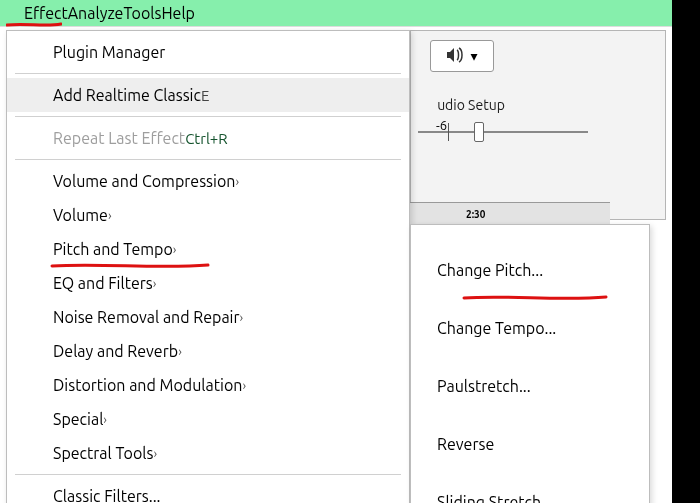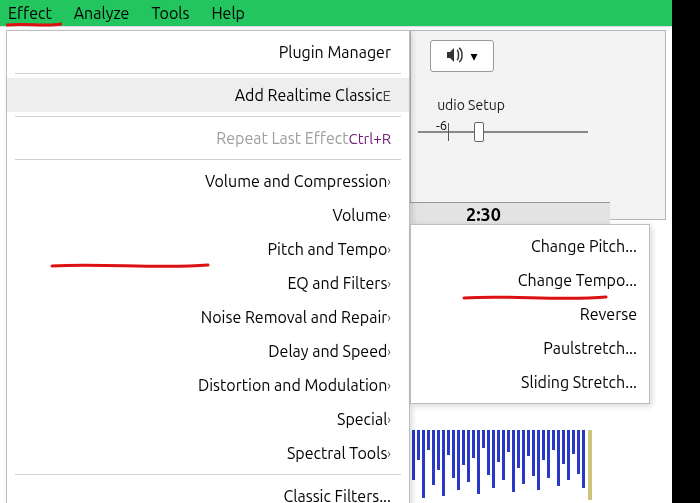--- a/index.html
+++ b/index.html
@@ -1,39 +1,39 @@
 <!DOCTYPE html>
 <html><head>
 <meta charset="utf-8">
 <style>
   * { box-sizing: border-box; margin: 0; padding: 0; font-family: "Segoe UI", "Ubuntu", sans-serif; }
   body { width: 700px; height: 503px; background: #ffffff; position: relative; overflow: hidden; }
   .right-strip { position: absolute; right: 0; top: 0; width: 28px; height: 100%; background: #000; }
-  .menubar { display: flex; gap: 22px; padding: 4px 8px; font-size: 16px; background: #22c55e; border-bottom: 1px solid #ddd; }
+  .menubar { display: flex; padding: 4px 24px; font-size: 16px; background: #86efac; border-bottom: 1px solid #ddd; }
   .menubar-item { cursor: default; }
   .dropdown { position: absolute; left: 6px; top: 30px; width: 404px; background: #fff; border: 1px solid #bdbdbd; box-shadow: 2px 2px 6px rgba(0,0,0,.15); font-size: 16px; padding: 4px 0; }
-  .menu-item { display: flex; align-items: center; justify-content: flex-end; padding: 8px 18px 8px 46px; cursor: default; }
+  .menu-item { display: flex; align-items: center; justify-content: flex-start; padding: 8px 18px 8px 46px; cursor: default; }
   .menu-item.disabled { color: #9e9e9e; }
   .menu-item.highlight { background: #eeeeee; }
   .menu-shortcut { color: #444; font-size: 15px; }
-  .menu-item.disabled .menu-shortcut { color: #701a75; }
+  .menu-item.disabled .menu-shortcut { color: #14532d; }
   .menu-sep { height: 1px; background: #d0d0d0; margin: 4px 8px; }
   .chevron { font-size: 13px; color: #555; }
   .submenu { position: absolute; left: 410px; top: 224px; width: 240px; background: #fff; border: 1px solid #bdbdbd; box-shadow: 2px 2px 6px rgba(0,0,0,.15); font-size: 16px; padding: 4px 0; }
-  .submenu .menu-item { padding: 8px 12px 8px 26px; }
+  .submenu .menu-item { padding: 8px 12px 8px 26px; margin-top: 24px; }
   
   .bg-panel { position: absolute; left: 410px; top: 30px; width: 256px; height: 190px; background: #f3f3f3; border: 1px solid #b5b5b5; }
   .bg-btn { position: absolute; background: #fff; border: 1px solid #999; border-radius: 3px; font-size: 14px; display:flex; align-items:center; justify-content:center; gap:4px; padding:4px 8px; }
   .speaker-btn { left: 430px; top: 40px; width: 64px; height: 32px; }
   .audio-setup-btn { left: 418px; top: 92px; width: 106px; height: 26px; border:none; background:transparent; color:#1a1a1a; }
   .slider-area { position: absolute; left: 418px; top: 120px; width: 170px; height: 24px; }
   .slider-track { position: absolute; top: 11px; left: 0; right: 0; height: 2px; background: #888; }
   .slider-tick { position: absolute; top: 3px; width: 1px; height: 18px; background: #555; }
   .slider-thumb { position: absolute; top: 2px; width: 10px; height: 20px; background: #fff; border: 1px solid #666; border-radius: 2px; }
-  .timeline-strip { position: absolute; left: 410px; top: 202px; width: 200px; height: 24px; background: #e3e3e3; border-top:1px solid #999; border-bottom:1px solid #999; font-size:18px; font-weight:600; display:flex; align-items:center; padding-left:56px; }
+  .timeline-strip { position: absolute; left: 410px; top: 202px; width: 200px; height: 24px; background: #e3e3e3; border-top:1px solid #999; border-bottom:1px solid #999; font-size:10px; font-weight:600; display:flex; align-items:center; padding-left:56px; }
   .waveform { position: absolute; left: 410px; top: 430px; width: 200px; height: 70px; }
   
   .anno { position: absolute; pointer-events: none; }
 </style>
 </head>
 <body>
 
 <div class="right-strip"></div>
 
 <div class="bg-panel"></div>
@@ -141,21 +141,21 @@
   </div>
   <div class="menu-item">
     <span>EQ and Filters</span>
     <span class="chevron">›</span>
   </div>
   <div class="menu-item">
     <span>Noise Removal and Repair</span>
     <span class="chevron">›</span>
   </div>
   <div class="menu-item">
-    <span>Delay and Speed</span>
+    <span>Delay and Reverb</span>
     <span class="chevron">›</span>
   </div>
   <div class="menu-item">
     <span>Distortion and Modulation</span>
     <span class="chevron">›</span>
   </div>
   <div class="menu-item">
     <span>Special</span>
     <span class="chevron">›</span>
   </div>
@@ -170,24 +170,24 @@
 </div>
 
 <div class="submenu">
   <div class="menu-item">
     <span>Change Pitch...</span>
   </div>
   <div class="menu-item">
     <span>Change Tempo...</span>
   </div>
   <div class="menu-item">
+    <span>Paulstretch...</span>
+  </div>
+  <div class="menu-item">
     <span>Reverse</span>
-  </div>
-  <div class="menu-item">
-    <span>Paulstretch...</span>
   </div>
   <div class="menu-item">
     <span>Sliding Stretch...</span>
   </div>
 </div>
 
 <svg class="anno" style="left:6px; top:22px; width:56px; height:6px;">
   <path d="M1 3 C 20 1, 40 5, 55 2" stroke="#d11" stroke-width="3" fill="none" stroke-linecap="round"></path>
 </svg>
 <svg class="anno" style="left:50px; top:262px; width:160px; height:8px;">

